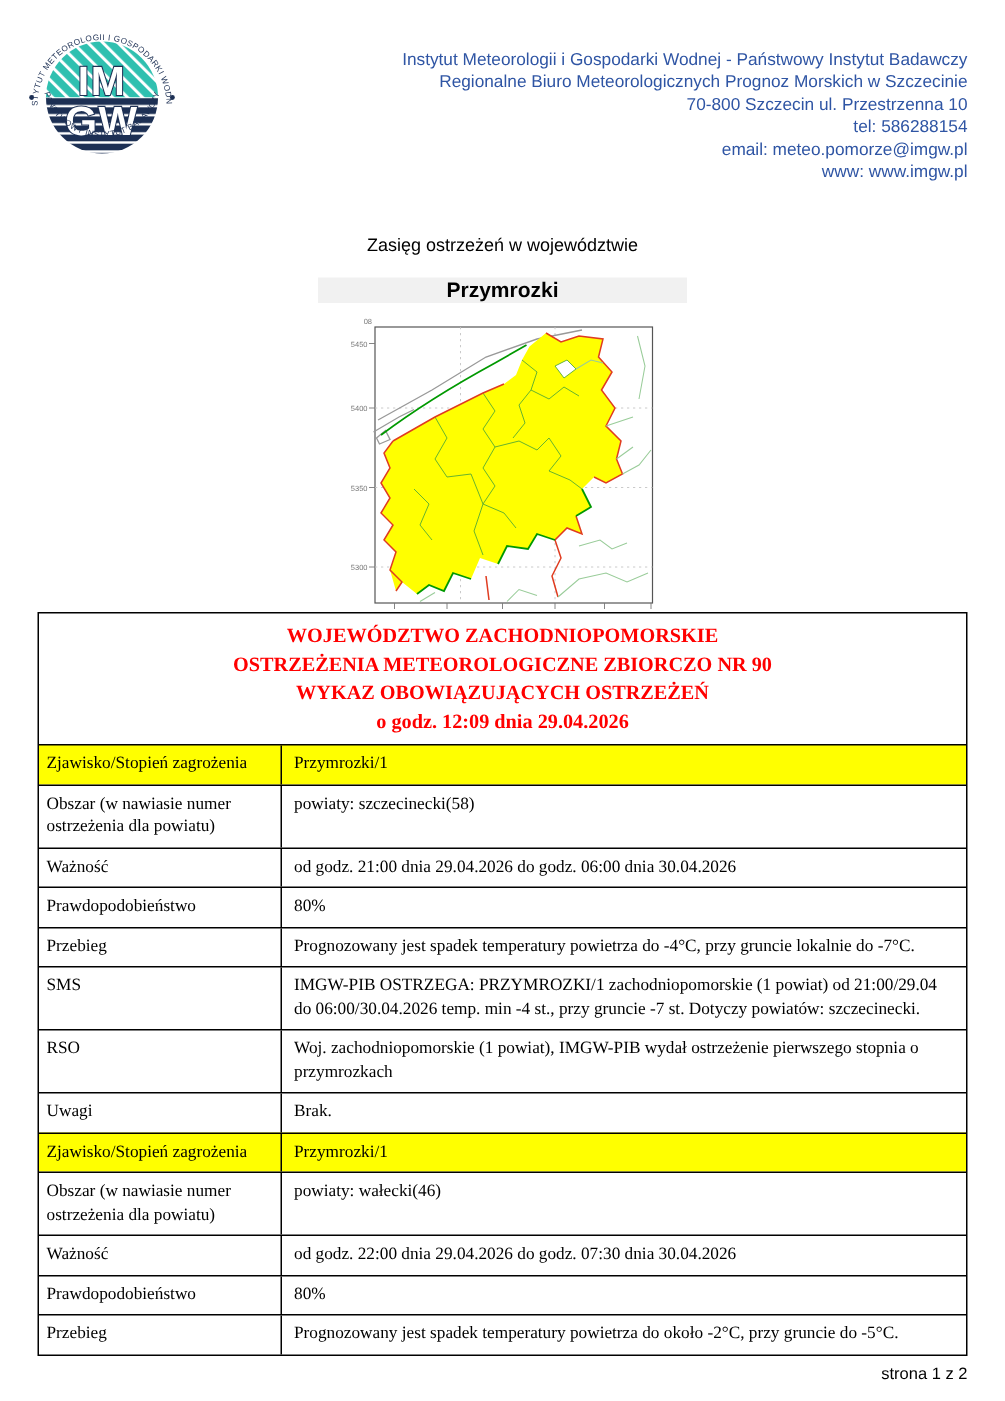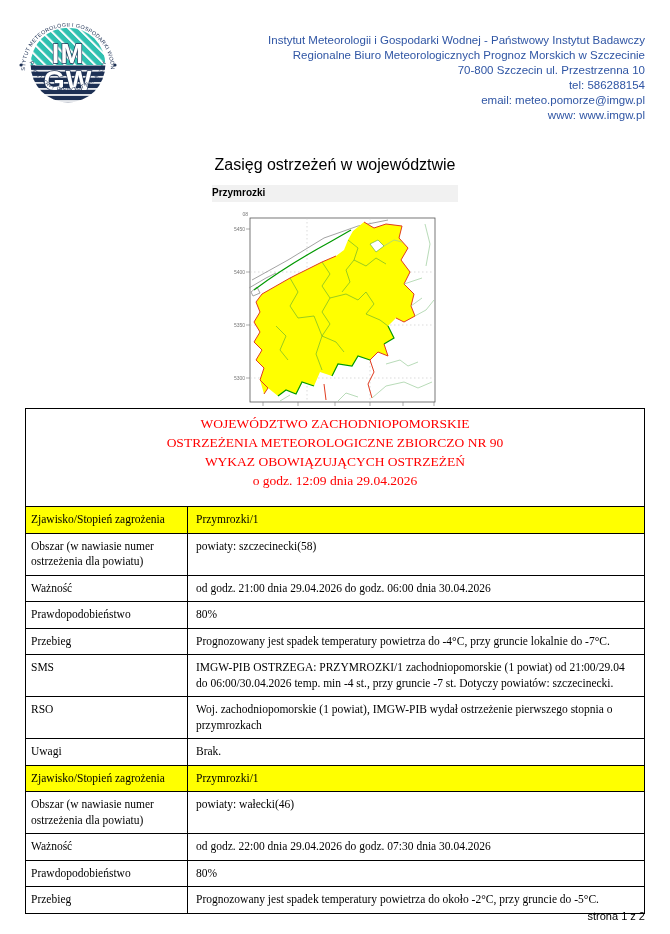--- a/index.html
+++ b/index.html
@@ -13,40 +13,40 @@
   .logo { position:absolute; left:14px; top:11px; width:108px; height:108px; }
   .header-text {
     position:absolute; top:33px; right:25px; text-align:right;
     color:#2f55a4; font-size:11.5px; line-height:15px;
   }
   .header-text .bold { font-weight:normal; }
 
   
   .section-title {
     position:absolute; top:156px; left:0; width:100%;
-    text-align:center; font-size:16px; color:#000;
+    text-align:center; font-size:12px; color:#000;
   }
 
   
   .map-caption {
     position:absolute; left:212px; top:185px; width:246px;
-    background:#f1f1f1; 
-    font-size:10px; font-weight:bold; line-height:12px; padding:2px 0 3px 0;
+    background:#f1f1f1; text-align:center;
+    font-size:14px; font-weight:bold; line-height:12px; padding:2px 0 3px 0;
   }
   .map-svg { position:absolute; left:218px; top:212px; }
 
   
   .doc-table {
     position:absolute; left:25px; top:408px; width:618px;
     border:1px solid #000; background:#fff;
     font-family:"Liberation Serif", serif; font-size:11.5px; color:#000;
   }
   .table-title {
-    text-align:center; color:#f00; font-weight:normal;
-    font-size:13.5px; line-height:19px; padding:5px 0 16px 0;
+    text-align:center; color:#f00; font-weight:bold;
+    font-size:13.5px; line-height:19px; padding:5px 0 6px 0;
   }
   .trow { display:flex; border-top:1px solid #000; }
   .tlabel { width:152px; flex:none; font-weight:normal; padding:5px 4px 5px 5px; line-height:1.35; }
   .tvalue { flex:1; border-left:1px solid #000; padding:5px 10px 5px 8px; line-height:1.35; }
   .highlight { background:#ffff00; }
 
   
   .footer {
     position:absolute; right:25px; top:910px;
     font-size:11px; color:#000;

